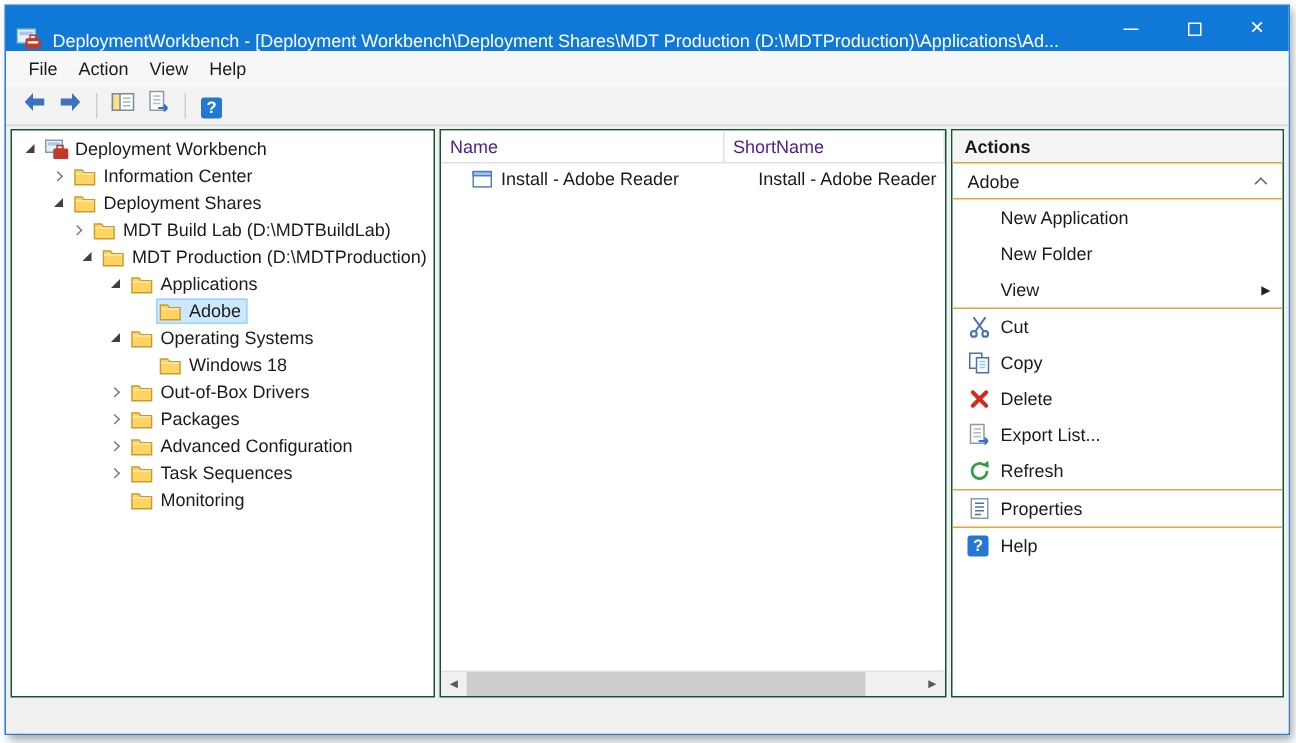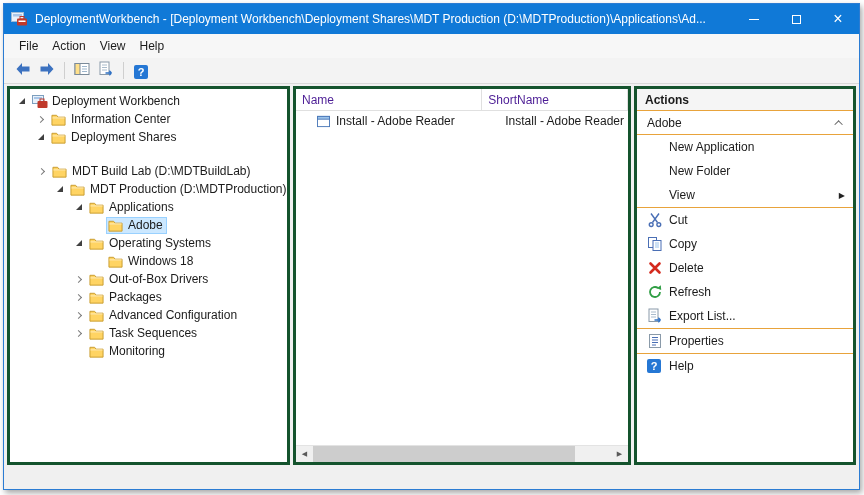--- a/index.html
+++ b/index.html
@@ -3,21 +3,21 @@
 <meta charset="utf-8">
 <style>
   * { margin:0; padding:0; box-sizing:border-box; }
   html,body { width:864px; height:495px; background:#ffffff; font-family:"Liberation Sans", sans-serif; overflow:hidden; }
 
   .window { position:absolute; left:3px; top:3px; width:857px; height:487px;
             border:1px solid #2b7cd3; background:#f0f0f0; display:flex; flex-direction:column;
             box-shadow:2px 3px 6px rgba(0,0,0,.35); }
 
   
-  .titlebar { height:30px; background:#1079d7; display:flex; align-items:center; padding-left:7px; flex:none; }
+  .titlebar { height:30px; background:#1079d7; display:flex; align-items:flex-end; padding-left:7px; flex:none; }
   .app-icon { width:18px; height:16px; margin-right:6px; display:flex; flex:none; }
   .title-text { flex:1 1 auto; color:#ffffff; font-size:12px; white-space:nowrap; overflow:hidden; }
   .win-controls { display:flex; height:100%; flex:none; }
   .win-btn { width:42px; display:flex; align-items:center; justify-content:center; cursor:pointer; }
   .glyph-min { display:inline-block; width:10px; height:1px; background:#fff; }
   .glyph-max { display:inline-block; width:9px; height:9px; border:1px solid #fff; }
   .glyph-close { color:#fff; font-size:16px; line-height:16px; }
 
   
   .menubar { height:24px; background:#f7f7f7; display:flex; align-items:center; padding-left:8px; flex:none; font-size:12px; color:#1b1b1b; }
@@ -25,21 +25,21 @@
 
   
   .toolbar { height:26px; background:#f3f3f3; border-bottom:1px solid #d9d9d9; display:flex; align-items:center; padding-left:8px; gap:2px; flex:none; }
   .tb-btn { width:22px; height:22px; display:flex; align-items:center; justify-content:center; cursor:pointer; }
   .tb-sep { width:1px; height:17px; background:#cfcfcf; margin:0 4px; }
   .help-badge { display:inline-flex; width:14px; height:14px; background:#2577d4; color:#fff; border-radius:2px;
                 align-items:center; justify-content:center; font-size:11px; font-weight:bold; }
 
   
   .content { flex:1 1 auto; display:flex; gap:3px; padding:2px 3px; background:#f0f0f0; min-height:0; }
-  .pane { background:#ffffff; border:3px solid #14532d; overflow:hidden; }
+  .pane { background:#ffffff; border:1px solid #14532d; overflow:hidden; }
   .tree-pane { width:283px; flex:none; padding-top:3px; }
   .list-pane { flex:1 1 auto; position:relative; }
   .actions-pane { width:222px; flex:none; display:flex; flex-direction:column; }
 
   
   .tree-row { display:flex; align-items:center; height:18px; font-size:12px; color:#1b1b1b; white-space:nowrap; cursor:default; }
   .expander { width:16px; height:16px; display:flex; align-items:center; justify-content:center; flex:none; }
   .chev { display:inline-block; width:5px; height:5px; border-top:1px solid #7a7a7a; border-right:1px solid #7a7a7a; transform:rotate(45deg); margin-right:2px; }
   .tri { display:inline-block; width:0; height:0; border-bottom:6px solid #404040; border-left:6px solid transparent; }
   .node { display:flex; align-items:center; gap:4px; height:17px; padding:0 3px 0 1px; border:1px solid transparent; }
@@ -184,21 +184,21 @@
           <span class="node">
             <span class="ticon">
               <svg width="15" height="13" viewBox="0 0 16 13">
                 <path d="M1 2h5l1.5 2H15v8.5H1z" fill="#ffd463" stroke="#c79b2e"></path>
                 <path d="M1.5 4.8h13" stroke="#ffeec0"></path>
               </svg>
             </span>
             <span class="tlabel">Deployment Shares</span>
           </span>
         </div>
-        <div class="tree-row" style="padding-left: 24px; margin-top: 16px;">
+        <div class="tree-row" style="padding-left: 36px;">
           <span class="expander">
             <span class="chev"></span>
           </span>
           <span class="node">
             <span class="ticon">
               <svg width="15" height="13" viewBox="0 0 16 13">
                 <path d="M1 2h5l1.5 2H15v8.5H1z" fill="#ffd463" stroke="#c79b2e"></path>
                 <path d="M1.5 4.8h13" stroke="#ffeec0"></path>
               </svg>
             </span>
@@ -420,36 +420,36 @@
             <span class="ai-slot">
               <svg width="16" height="16" viewBox="0 0 16 16">
                 <path d="M3.5 3.5l9 9M12.5 3.5l-9 9" stroke="#d42a1e" stroke-width="2.6" stroke-linecap="round"></path>
               </svg>
             </span>
             <span class="ai-label">Delete</span>
           </div>
           <div class="action-item">
             <span class="ai-slot">
               <svg width="16" height="16" viewBox="0 0 16 16">
-                <path d="M13 8a5 5 0 1 1-2-4" fill="none" stroke="#2f9e44" stroke-width="1.8"></path>
-                <path d="M13.8 1.2 14.2 6l-4.4-1.8z" fill="#2f9e44"></path>
-              </svg>
-            </span>
-            <span class="ai-label">Refresh</span>
-          </div>
-          <div class="action-item">
-            <span class="ai-slot">
-              <svg width="16" height="16" viewBox="0 0 16 16">
                 <rect x="2" y="1" width="9" height="12.5" fill="#ffffff" stroke="#8a9aa9"></rect>
                 <path d="M4 4h5M4 6.5h5M4 9h5" stroke="#aabccc"></path>
                 <path d="M7.5 12h6m0 0-2.2-2.2M13.5 12l-2.2 2.2" stroke="#2f71c4" stroke-width="1.4" fill="none"></path>
               </svg>
             </span>
             <span class="ai-label">Export List...</span>
           </div>
+          <div class="action-item">
+            <span class="ai-slot">
+              <svg width="16" height="16" viewBox="0 0 16 16">
+                <path d="M13 8a5 5 0 1 1-2-4" fill="none" stroke="#2f9e44" stroke-width="1.8"></path>
+                <path d="M13.8 1.2 14.2 6l-4.4-1.8z" fill="#2f9e44"></path>
+              </svg>
+            </span>
+            <span class="ai-label">Refresh</span>
+          </div>
           <div class="gold-divider"></div>
           <div class="action-item">
             <span class="ai-slot">
               <svg width="16" height="16" viewBox="0 0 16 16">
                 <rect x="2.5" y="1.5" width="11" height="13" fill="#ffffff" stroke="#8a9aa9"></rect>
                 <path d="M5 4.5h6M5 7h6M5 9.5h6M5 12h4" stroke="#4a6fb5"></path>
               </svg>
             </span>
             <span class="ai-label">Properties</span>
           </div>

